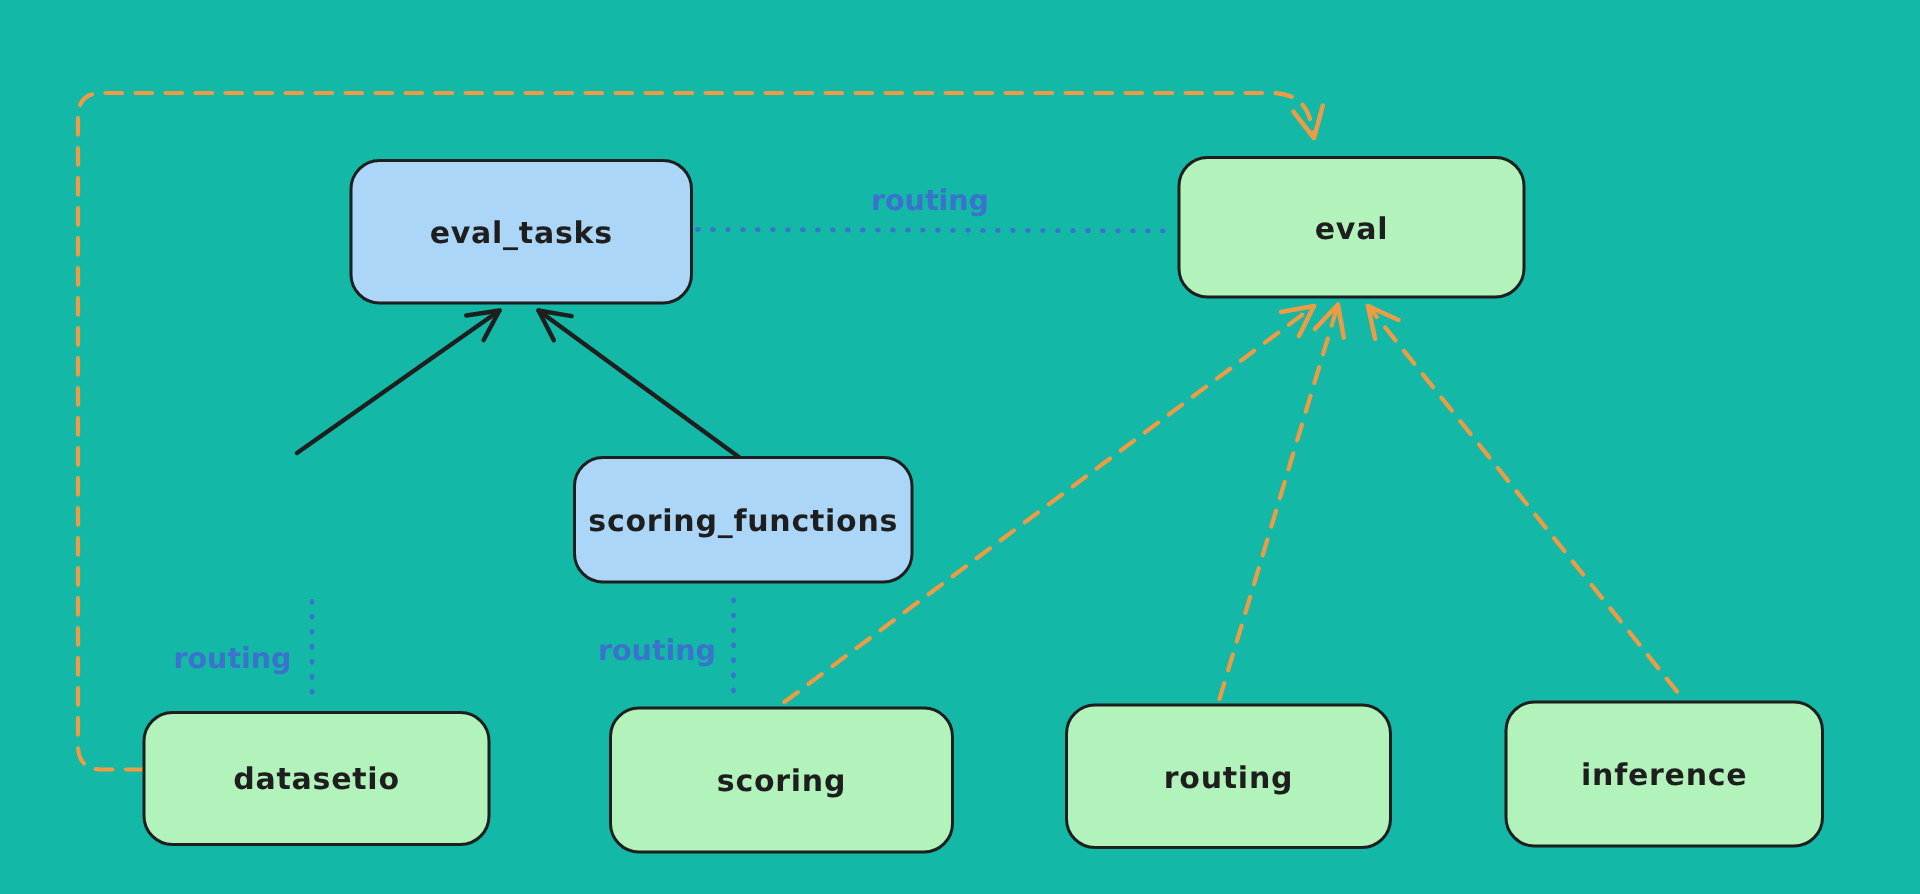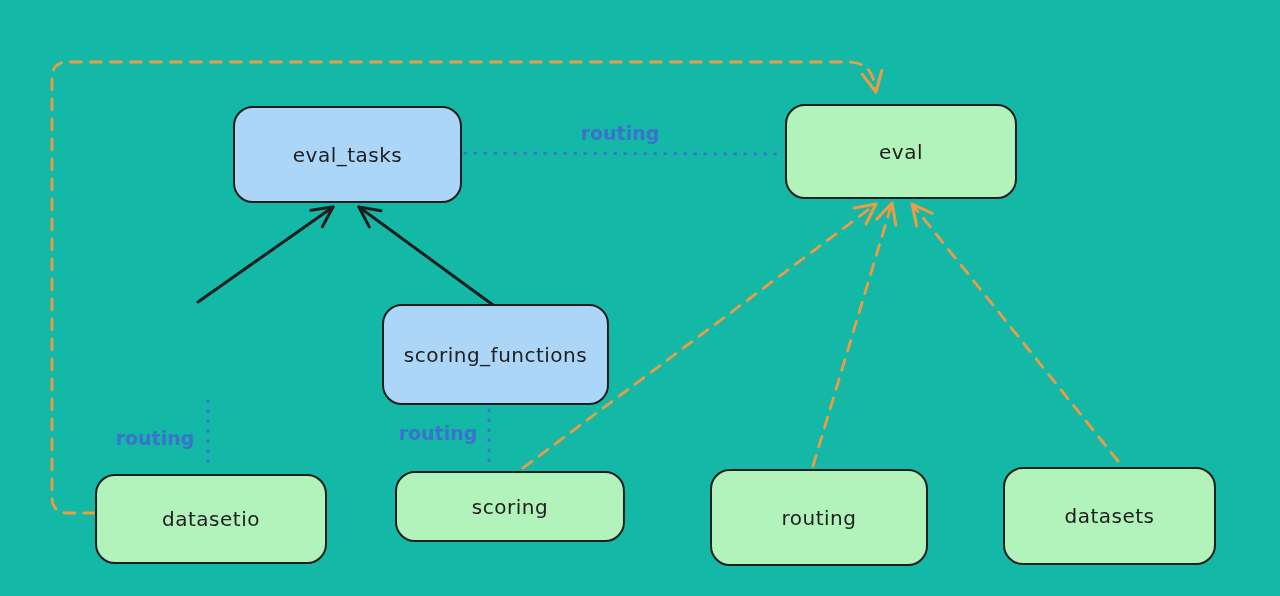--- a/index.html
+++ b/index.html
@@ -25,32 +25,33 @@
     position: absolute;
     box-sizing: border-box;
     border: 2.5px solid #1e1e1e;
     border-radius: 20px;
     display: flex;
     align-items: center;
     justify-content: center;
     color: #1e1e1e;
     font-size: 20px;
     letter-spacing: 0.5px;
+    font-weight: bold;
   }
   .node.blue  { background: #abd6f8; }
   .node.green { background: #b2f2bb; }
   .node span { white-space: nowrap; }
 
   
   #n-eval-tasks        { left: 233px; top: 106px; width: 229px; height: 97px; }
   #n-eval              { left: 785px; top: 104px; width: 232px; height: 95px; }
   #n-datasets          { left:  98px; top: 304px; width: 230px; height: 94px; }
-  #n-scoring-functions { left: 382px; top: 304px; width: 227px; height: 101px; }
+  #n-scoring-functions { left: 382px; top: 304px; width: 227px; height: 85px; }
   #n-datasetio         { left:  95px; top: 474px; width: 232px; height: 90px; align-items: center; }
-  #n-scoring           { left: 395px; top: 471px; width: 230px; height: 71px; }
+  #n-scoring           { left: 406px; top: 471px; width: 230px; height: 98px; }
   #n-agents            { left: 710px; top: 469px; width: 218px; height: 97px; }
   #n-inference         { left: 1003px; top: 467px; width: 213px; height: 98px; }
 
   .edge-label {
     font-family: "DejaVu Sans", "Liberation Sans", sans-serif;
     font-size: 19px;
     font-weight: bold;
     fill: #3b72cd;
   }
 </style>
@@ -98,16 +99,16 @@
   <div class="node green" id="n-datasetio">
     <span>datasetio</span>
   </div>
   <div class="node green" id="n-scoring">
     <span>scoring</span>
   </div>
   <div class="node green" id="n-agents">
     <span>routing</span>
   </div>
   <div class="node green" id="n-inference">
-    <span>datasets</span>
+    <span>inference</span>
   </div>
 
 </div>
 
 </body></html>

